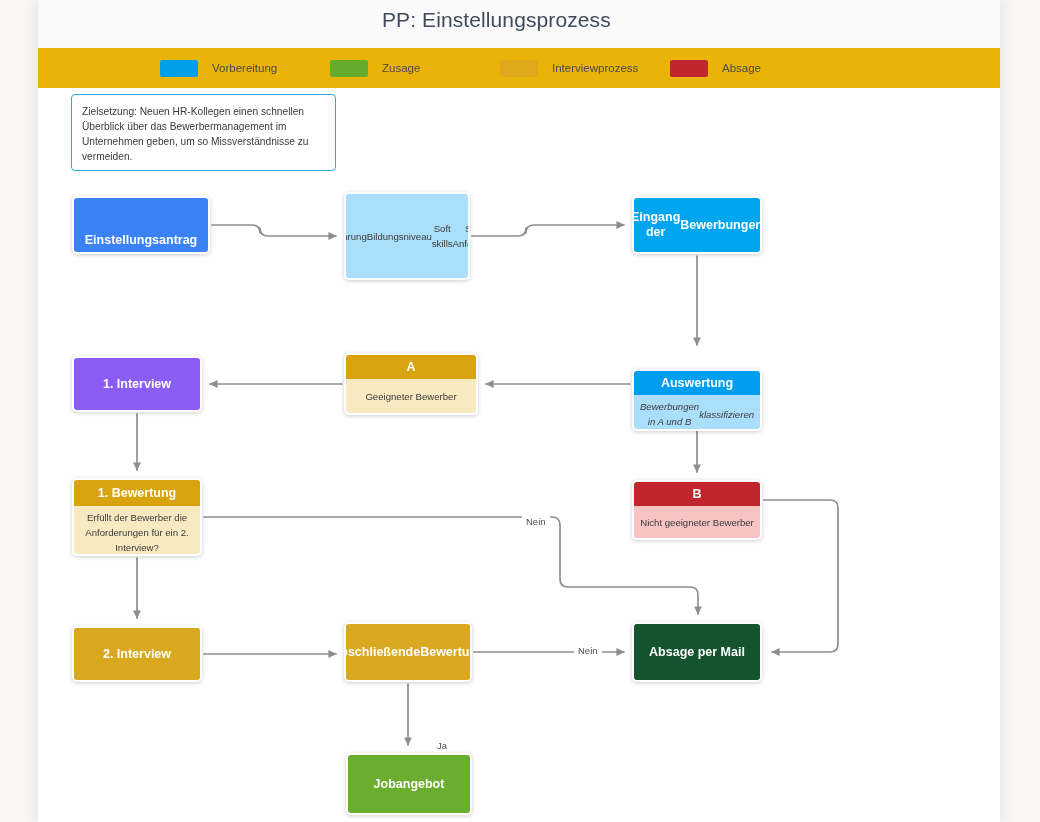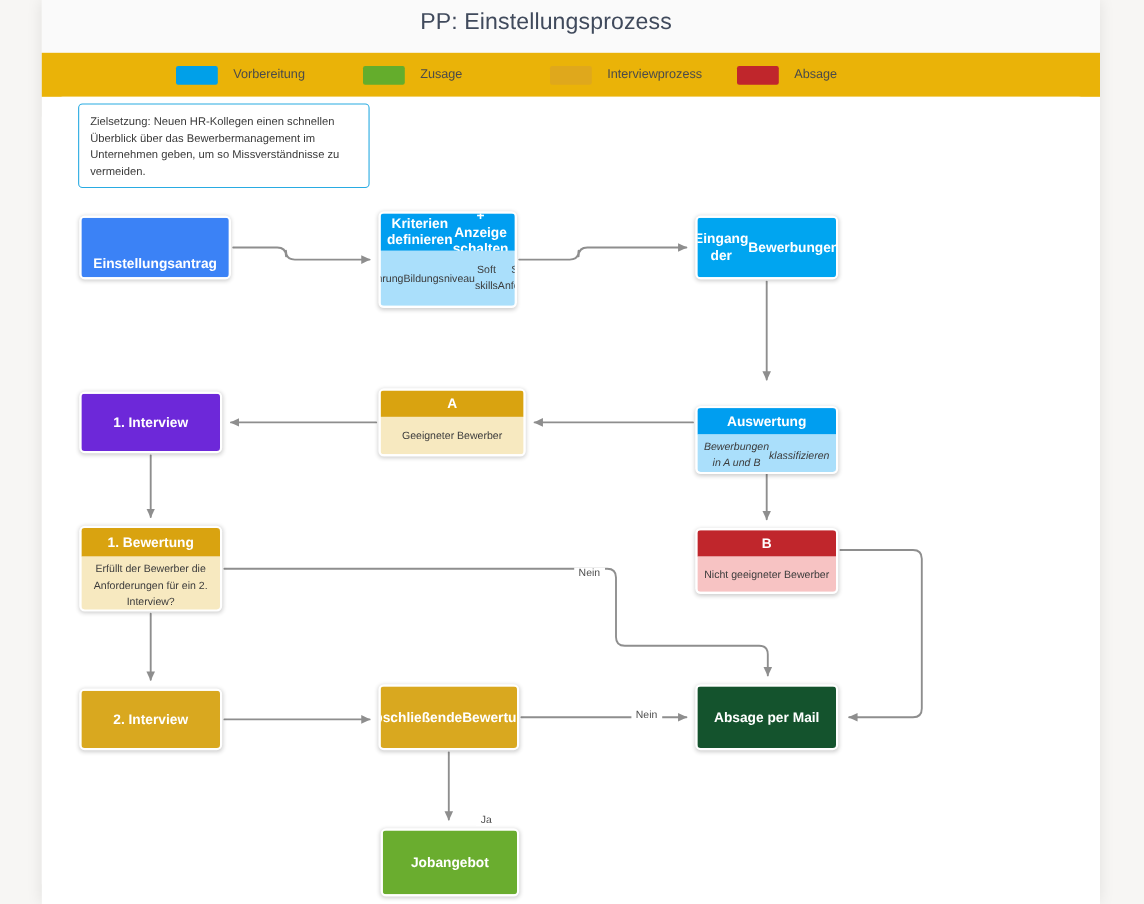--- a/index.html
+++ b/index.html
@@ -59,21 +59,20 @@
   .legend-item{display:flex;align-items:center;width:170px;}
   .legend-swatch{
     width:38px;height:17px;border-radius:2px;flex:0 0 auto;margin-right:14px;
   }
   .legend-label{font-size:11.5px;color:#4a4a4a;white-space:nowrap;}
 
   
   .canvas{
     position:absolute;left:0;top:88px;width:962px;height:734px;
     background:#ffffff;
-    border-radius:19px;
   }
   .canvas svg.wires{position:absolute;left:0;top:0;width:962px;height:734px;}
 
   
   .note{
     position:absolute;left:33px;top:6px;width:265px;height:77px;
     background:#ffffff;border:1.6px solid #29abe2;border-radius:4px;
     box-sizing:border-box;padding:9px 10px 0 10px;
   }
   .note p{
@@ -187,25 +186,20 @@
       <div id="nodes">
           <div class="node simple" style="left: 34px; top: 108px; width: 138px; height: 58px;">
             <div class="inner">
               <div class="head" style="background: #3b82f6; align-items: flex-end;">
                 <span>Einstellungsantrag</span>
               </div>
             </div>
           </div>
           <div class="node" style="left: 306px; top: 104px; width: 126px; height: 88px;">
             <div class="inner">
-              <div class="head" style="background: rgb(0, 158, 240); height: 34px; flex: 0 0 auto;">
-                <span>Kriterien definieren</span>
-                <br>
-                <span>+ Anzeige schalten</span>
-              </div>
               <div class="body" style="background: rgb(170, 223, 251);">
                 <span>Berufserfahrung</span>
                 <br>
                 <span>Bildungsniveau</span>
                 <br>
                 <span>Soft skills</span>
                 <br>
                 <span>Spezielle Anforderungen</span>
               </div>
             </div>
@@ -236,21 +230,21 @@
               <div class="head" style="background: rgb(217, 163, 16); height: 24px; flex: 0 0 auto;">
                 <span>A</span>
               </div>
               <div class="body" style="background: rgb(247, 233, 192);">
                 <span>Geeigneter Bewerber</span>
               </div>
             </div>
           </div>
           <div class="node simple" style="left: 34px; top: 268px; width: 130px; height: 56px;">
             <div class="inner">
-              <div class="head" style="background: #6d28d9;">
+              <div class="head" style="background: #8b5cf6;">
                 <span>1. Interview</span>
               </div>
             </div>
           </div>
           <div class="node" style="left: 34px; top: 390px; width: 130px; height: 78px;">
             <div class="inner">
               <div class="head" style="background: rgb(217, 163, 16); height: 26px; flex: 0 0 auto;">
                 <span>1. Bewertung</span>
               </div>
               <div class="body" style="background: rgb(247, 233, 192);">

